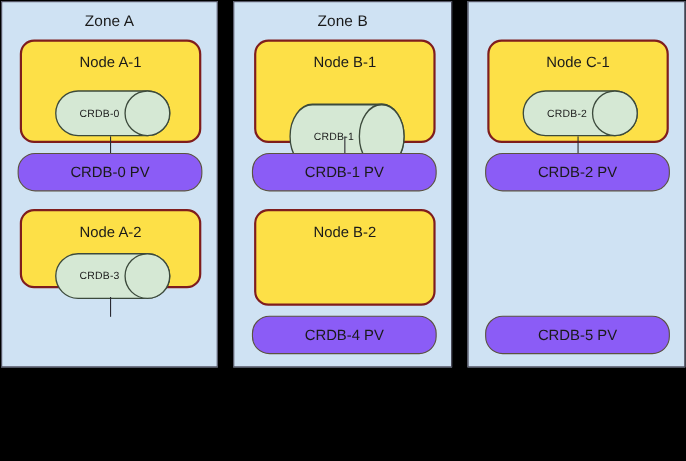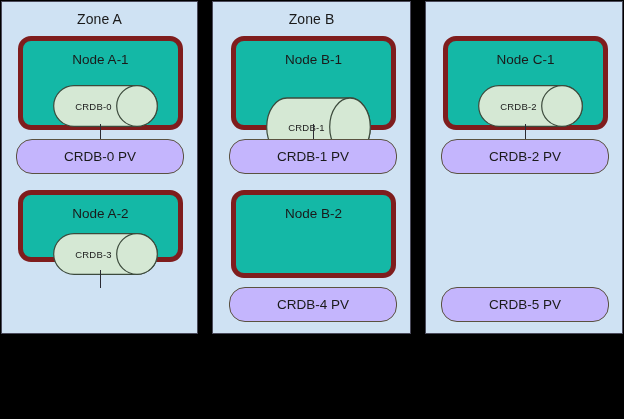--- a/index.html
+++ b/index.html
@@ -41,22 +41,22 @@
     top: 9px;
     text-align: center;
     font-size: 14px;
     color: #1a1a1a;
     letter-spacing: 0.1px;
   }
 
   
   .node {
     position: absolute;
-    background: #14b8a6;
-    border: 5px solid #7f1d1d;
+    background: #fde047;
+    border: 2px solid #7f1d1d;
     border-radius: 13px;
     box-sizing: border-box;
   }
   .node-title {
     position: absolute;
     left: 0;
     right: 0;
     top: 11px;
     text-align: center;
     font-size: 13.5px;
@@ -86,21 +86,21 @@
     font-size: 9.5px;
     color: #1a1a1a;
     padding-right: 24px;
     box-sizing: border-box;
     letter-spacing: 0.2px;
   }
 
   
   .pv {
     position: absolute;
-    background: #c4b5fd;
+    background: #8b5cf6;
     border: 1px solid #5a5240;
     border-radius: 16px;
     box-sizing: border-box;
     display: flex;
     align-items: center;
     justify-content: center;
     font-size: 13.5px;
     color: #1a1a1a;
   }
 

